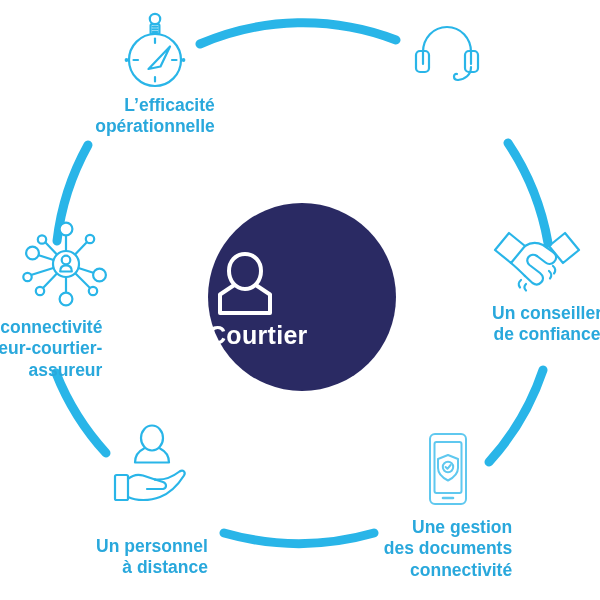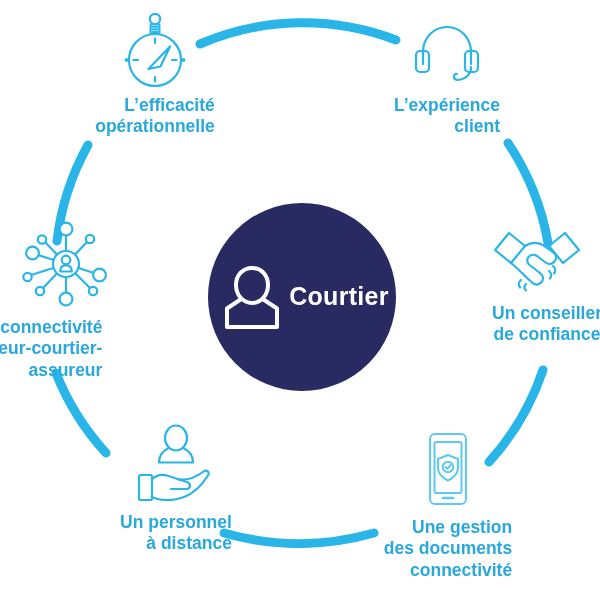--- a/index.html
+++ b/index.html
@@ -30,22 +30,22 @@
   
   .hub {
     position: absolute;
     left: 208px;
     top: 203px;
     width: 188px;
     height: 188px;
     border-radius: 50%;
     background: #2a2a63;
     display: flex;
-    flex-direction: row;
-    align-items: center;
+    flex-direction: column;
+    align-items: flex-start;
     justify-content: center;
   }
   .hub-icon {
     width: 74px;
     height: 70px;
     margin-top: 6px;
     margin-bottom: 2px;
   }
   .hub-label {
     color: #ffffff;
@@ -77,21 +77,21 @@
 
   
   #node-efficacite  { left: 55px;  top: 10px;  width: 200px; }
   #node-experience  { left: 347px; top: 18px;  width: 200px; }
   #node-conseiller  { left: 473px; top: 222px; width: 200px; align-items: flex-start; }
   #node-conseiller .label { text-align: center; width: 148px; }
   #node-conseiller .ico   { margin-left: 18px; }
   #node-connectivite{ left: -73px; top: 218px; width: 200px; }
   #node-connectivite .ico { margin-left: 78px; }
   #node-gestion     { left: 348px; top: 430px; width: 200px; }
-  #node-personnel   { left: 76px;  top: 423px; width: 200px; }
+  #node-personnel   { left: 52px;  top: 423px; width: 200px; gap: 24px; }
 
   .ico-stroke {
     fill: none;
     stroke: #29b5e8;
     stroke-width: 2.2;
     stroke-linecap: round;
     stroke-linejoin: round;
   }
   .ico-stroke-thin {
     fill: none;
@@ -163,22 +163,20 @@
   <div class="node" id="node-experience">
     <svg class="ico" width="76" height="70" viewBox="0 0 76 70">
       <g class="ico-stroke">
         <path d="M14 46 L14 34 C14 20 24.5 9 38 9 C51.5 9 62 20 62 34 L62 46"></path>
         <rect x="7" y="33" width="13" height="21" rx="4"></rect>
         <rect x="56" y="33" width="13" height="21" rx="4"></rect>
         <path d="M62 49 C62 57 56 61.5 49 62"></path>
         <path d="M49 62 C46.5 62 45 60.5 45 58.5 C45 56.5 46.5 55.5 48 56"></path>
       </g>
     </svg>
-    <div class="label">L’expérience
-client</div>
   </div>
 
   <div class="node" id="node-conseiller">
     <svg class="ico" width="92" height="74" viewBox="0 0 92 74">
       <g class="ico-stroke">
 
         <path d="M4 28 L18 11 L34 24 L20 41 Z"></path>
 
         <path d="M88 28 L74 11 L58 24 L72 41 Z"></path>
 

